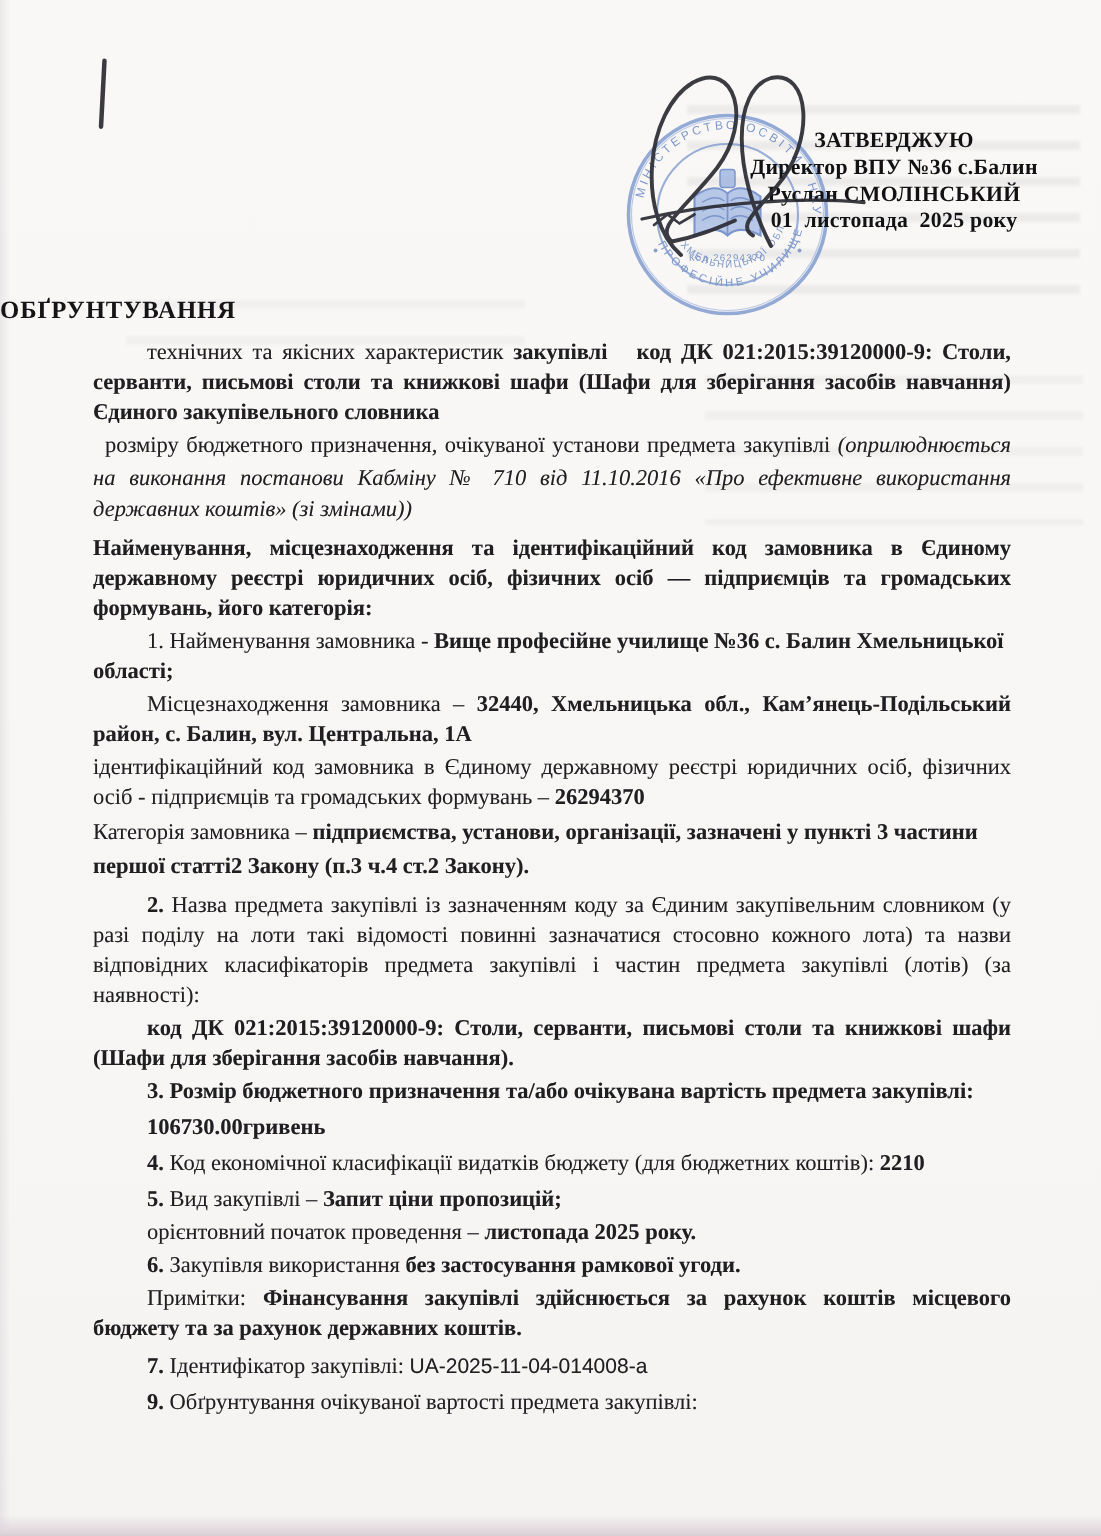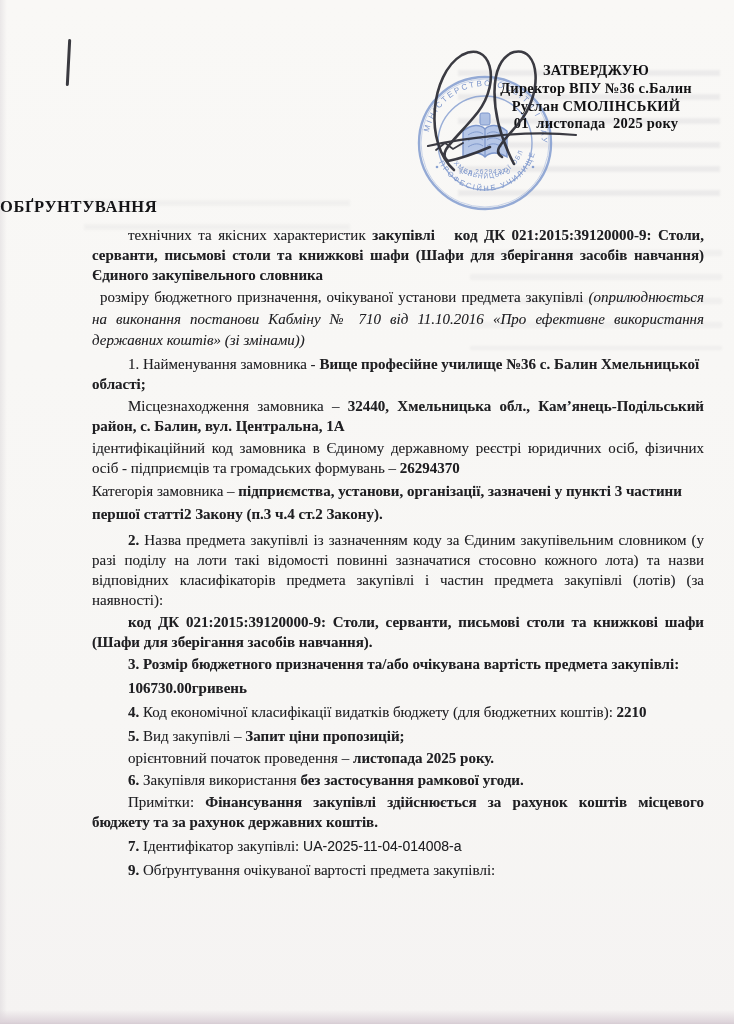--- a/index.html
+++ b/index.html
@@ -17,33 +17,33 @@
   
   .ghost{position:absolute;opacity:.085;filter:blur(1.1px);pointer-events:none;
     background:repeating-linear-gradient(180deg,rgba(0,0,0,0) 0 12px,#70707e 12px 18px,rgba(0,0,0,0) 18px 24px);}
   .ghost.g1{left:458px;top:58px;width:262px;height:148px;}
   .ghost.g2{left:84px;top:188px;width:266px;height:44px;opacity:.05;}
   .ghost.g3{left:470px;top:238px;width:252px;height:112px;opacity:.055;}
   
   .pen-mark{position:absolute;left:67px;top:39px;width:3px;height:47px;
     background:#3a3a40;border-radius:2px;transform:rotate(3deg);}
   
-  .approval{position:absolute;left:497px;top:62px;width:198px;text-align:center;
+  .approval{position:absolute;left:497px;top:86px;width:198px;text-align:center;
     font-weight:bold;font-size:14.5px;line-height:17.8px;color:#121214;z-index:3;}
   .approval-line{white-space:pre;letter-spacing:.2px;}
   
   .stamp{position:absolute;left:413px;top:71px;width:144px;height:144px;z-index:2;opacity:.8;}
   
   .signature{position:absolute;left:402px;top:42px;width:192px;height:138px;z-index:4;opacity:.92;}
   
   .doc-title{position:absolute;left:0;top:197px;width:100%;text-align:left;
     font-weight:bold;font-size:16.5px;letter-spacing:.6px;z-index:3;color:#151517;}
   
   .doc-body{position:absolute;left:62px;top:225px;width:612px;font-size:15px;z-index:3;
-    text-shadow:0 0 .4px rgba(20,20,25,.3);margin-left:30px;}
+    text-shadow:0 0 .4px rgba(20,20,25,.3);}
   .para{margin:0 0 2px 0;line-height:20px;}
   .para.indent{text-indent:36px;}
   .para.si{text-indent:8px;}
   .para.just{text-align:justify;}
   .para.airy{line-height:21.5px;}
   .para.vairy{line-height:23px;}
   .para.mt2{margin-top:2px;}
   .para.mt4{margin-top:4px;}
   .seg-n{font-weight:normal;}
   .seg-b{font-weight:bold;}
@@ -111,20 +111,21 @@
         <path d="M34,108 l 9,-7 l 8,6 l 10,-6" stroke-width="1.8"></path>
       </g>
     </svg>
   </div>
 
   <div class="doc-title">ОБҐРУНТУВАННЯ</div>
 
   <div class="doc-body">
       <p class="para indent just"><span class="seg-n">технічних та якісних характеристик </span><span class="seg-b">закупівлі&nbsp;&nbsp; код ДК 021:2015:39120000-9: Столи, серванти, письмові столи та книжкові шафи (Шафи для зберігання засобів навчання) Єдиного закупівельного словника</span></p>
       <p class="para si just airy"><span class="seg-n">розміру бюджетного призначення, очікуваної установи предмета закупівлі </span><span class="seg-i">(оприлюднюється на виконання постанови Кабміну № 710 від 11.10.2016 «Про ефективне використання державних коштів» (зі змінами))</span></p>
+      <p class="para just mt4"><span class="seg-b">Найменування, місцезнаходження та ідентифікаційний код замовника в Єдиному державному реєстрі юридичних осіб, фізичних осіб — підприємців та громадських формувань, його категорія:</span></p>
       <p class="para indent mt2"><span class="seg-n">1. Найменування замовника - </span><span class="seg-b">Вище професійне училище №36 с. Балин Хмельницької області;</span></p>
       <p class="para indent just mt2"><span class="seg-n">Місцезнаходження замовника – </span><span class="seg-b">32440, Хмельницька обл., Кам’янець-Подільський район, с. Балин, вул. Центральна, 1А</span></p>
       <p class="para just mt2"><span class="seg-n">ідентифікаційний код замовника в Єдиному державному реєстрі юридичних осіб, фізичних осіб - підприємців та громадських формувань – </span><span class="seg-b">26294370</span></p>
       <p class="para vairy mt2"><span class="seg-n">Категорія замовника – </span><span class="seg-b">підприємства, установи, організації, зазначені у пункті 3 частини першої статті2 Закону (п.3 ч.4 ст.2 Закону).</span></p>
       <p class="para indent just mt4"><span class="seg-b">2.</span><span class="seg-n"> Назва предмета закупівлі із зазначенням коду за Єдиним закупівельним словником (у разі поділу на лоти такі відомості повинні зазначатися стосовно кожного лота) та назви відповідних класифікаторів предмета закупівлі і частин предмета закупівлі (лотів) (за наявності):</span></p>
       <p class="para indent just mt2"><span class="seg-b">код ДК 021:2015:39120000-9: Столи, серванти, письмові столи та книжкові шафи (Шафи для зберігання засобів навчання).</span></p>
       <p class="para indent mt2"><span class="seg-b">3. Розмір бюджетного призначення та/або очікувана вартість предмета закупівлі:</span></p>
       <p class="para indent mt4"><span class="seg-b">106730.00гривень</span></p>
       <p class="para indent mt4"><span class="seg-b">4.</span><span class="seg-n"> Код економічної класифікації видатків бюджету (для бюджетних коштів): </span><span class="seg-b">2210</span></p>
       <p class="para indent mt4"><span class="seg-b">5.</span><span class="seg-n"> Вид закупівлі – </span><span class="seg-b">Запит ціни пропозицій;</span></p>

